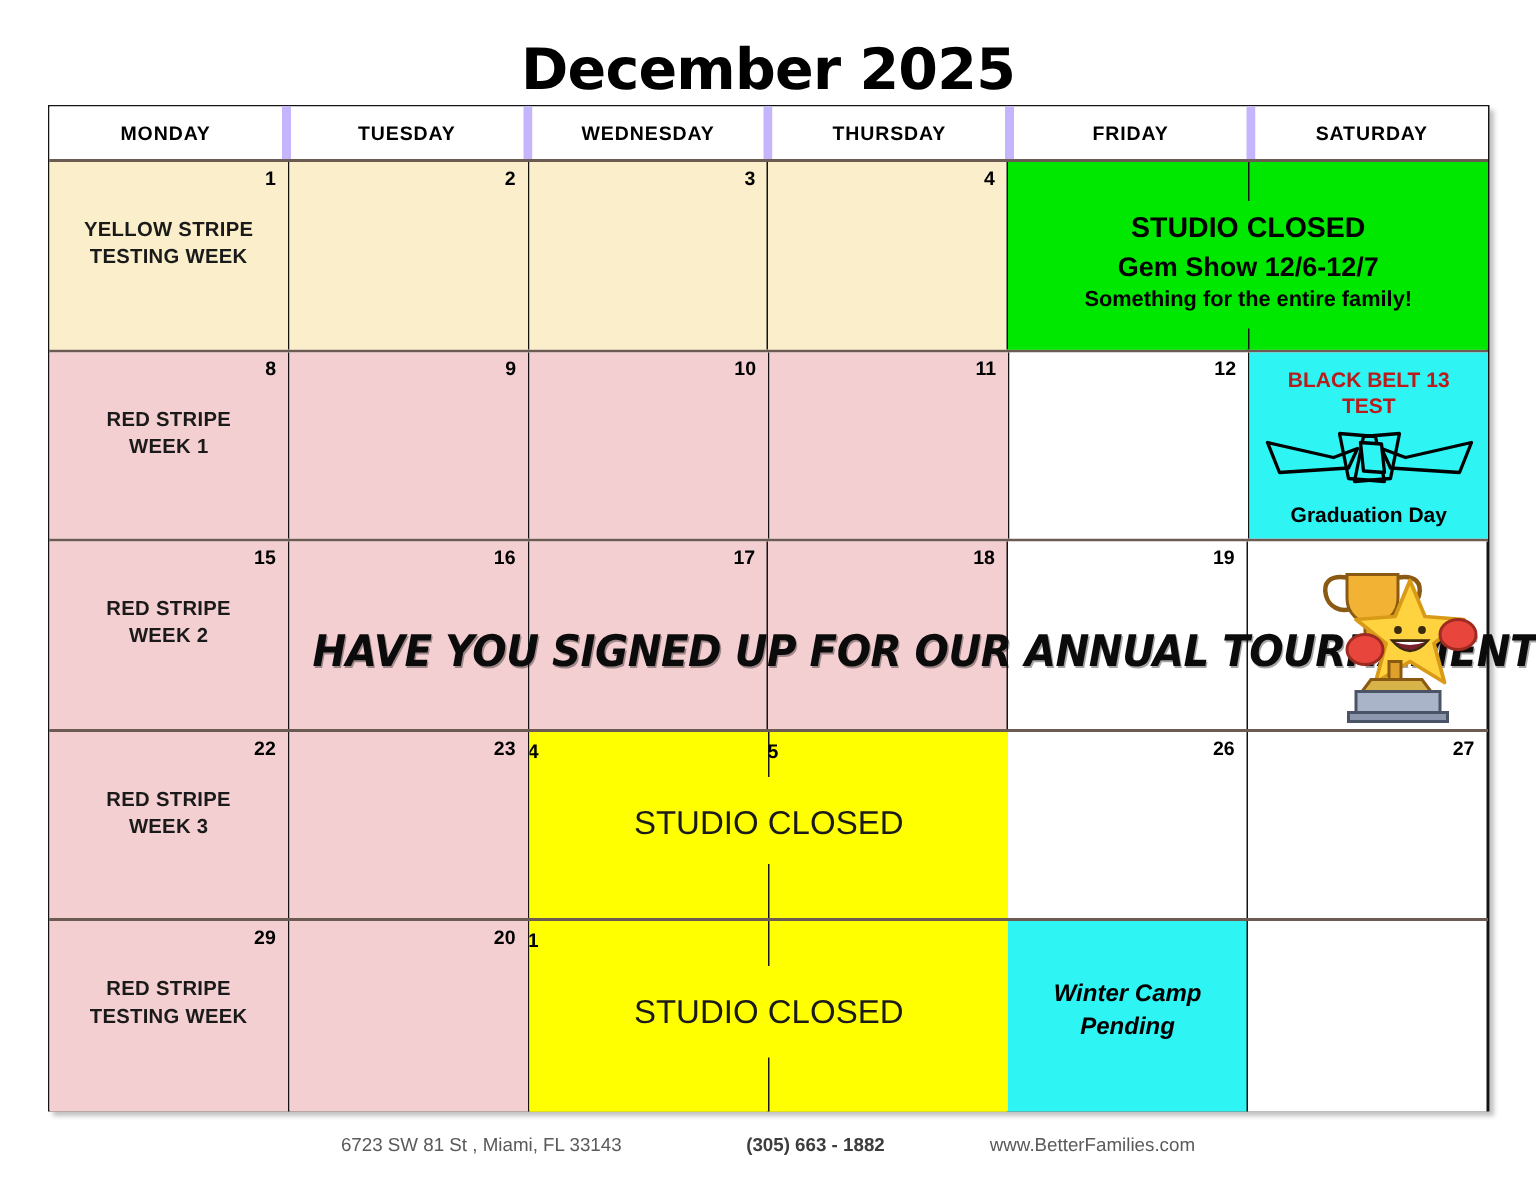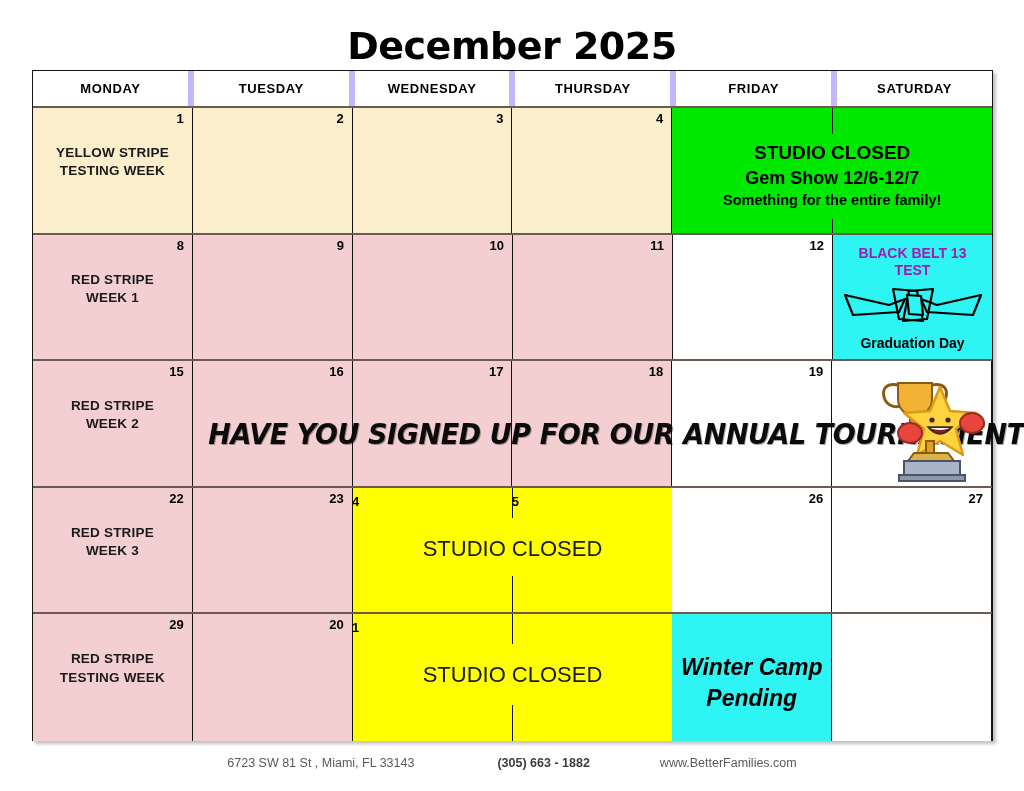--- a/index.html
+++ b/index.html
@@ -153,21 +153,21 @@
 
   
   .bb-title {
     position: absolute;
     left: 0; right: 0;
     top: 10px;
     text-align: center;
     font-size: 14px;
     font-weight: bold;
     line-height: 1.25;
-    color: #a21caf;
+    color: #b91c1c;
   }
   .bb-belt {
     position: absolute;
     left: 50%;
     transform: translateX(-50%);
     top: 50px;
     width: 140px;
     height: 42px;
   }
   .bb-grad {
@@ -241,21 +241,21 @@
     font-size: 22px;
     color: #1a1a1a;
     font-weight: normal;
   }
 
   .winter-text {
     position: absolute;
     left: 0; right: 0;
     top: 38px;
     text-align: center;
-    font-size: 23px;
+    font-size: 16px;
     font-weight: bold;
     font-style: italic;
     color: #000;
     line-height: 1.35;
   }
 
   
   .footer {
     position: absolute;
     left: 0;

